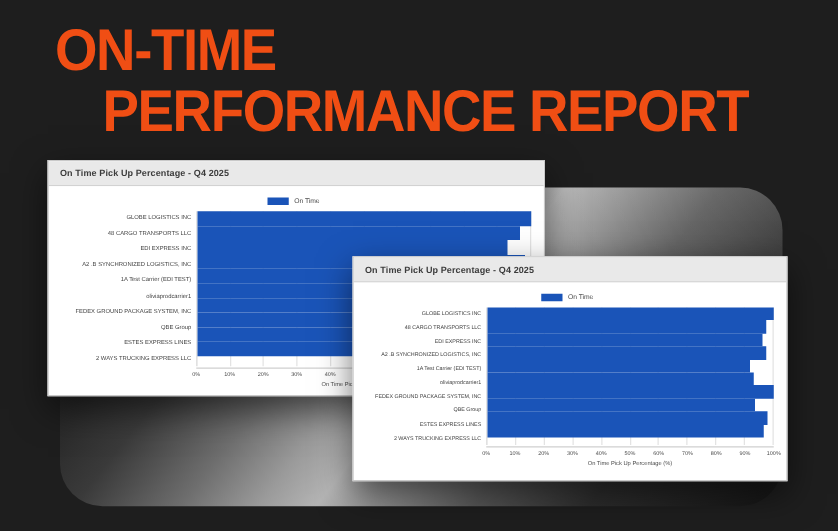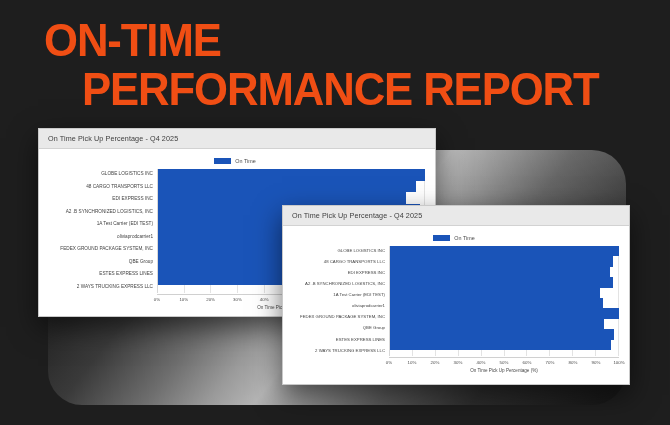--- a/index.html
+++ b/index.html
@@ -66,21 +66,21 @@
     background:#ffffff;
     border:1px solid #c9c9c9;
     box-shadow:0 10px 26px rgba(0,0,0,0.55);
     overflow:hidden;
   }
   .card-title {
     background:#e9e9e9;
     border-bottom:1px solid #d2d2d2;
     color:#3c3c3c;
     font-size:7.2px;
-    font-weight:400;
+    font-weight:700;
     padding:5px 0 5px 9px;
     letter-spacing:0.1px;
     white-space:nowrap;
   }
   .card-body { background:#ffffff; padding:6px 10px 4px 6px; }
 
   .legend {
     display:flex;
     align-items:center;
     justify-content:center;

